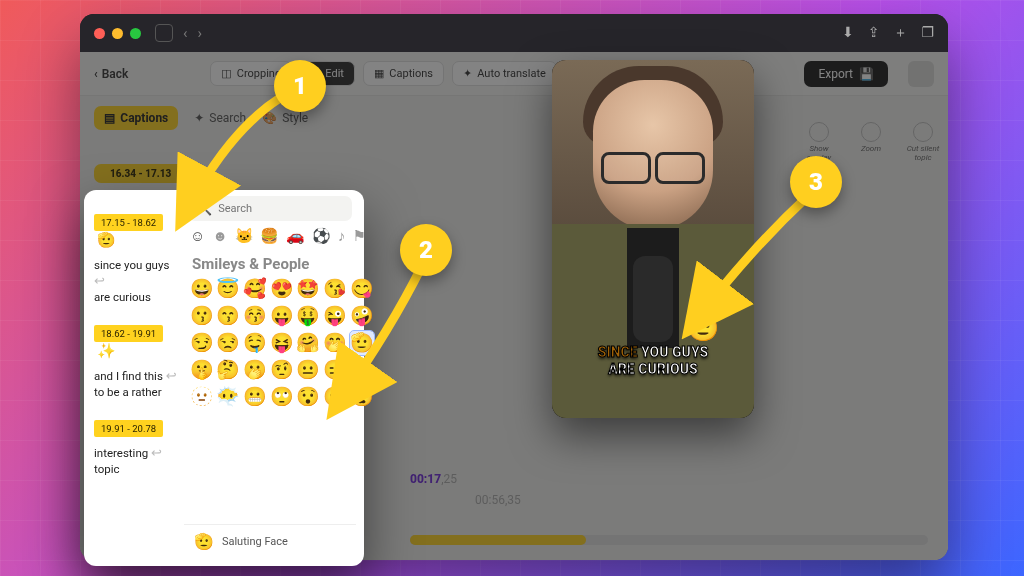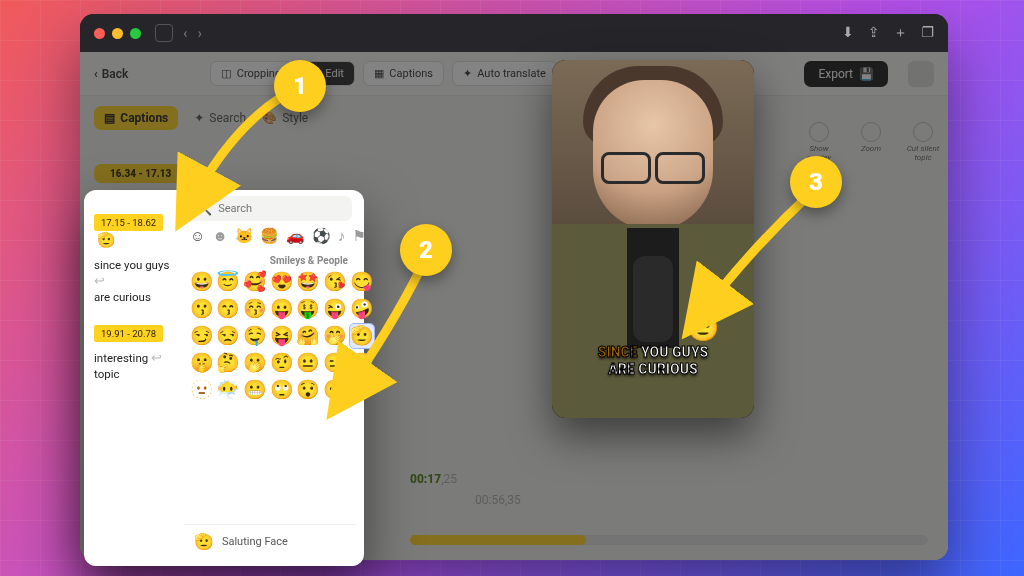--- a/index.html
+++ b/index.html
@@ -38,21 +38,21 @@
   
   .tabs{position:absolute;left:14px;top:54px;display:flex;gap:16px;font-size:12px;align-items:center;}
   .tab{display:flex;gap:5px;align-items:center;color:#555;}
   .tab.active{background:#ffd21f;padding:5px 10px;border-radius:7px;font-weight:700;color:#222;}
   
   .caps{position:absolute;left:14px;top:110px;width:260px;}
   .time-chip{display:inline-block;background:#ffd21f;border-radius:7px;padding:4px 16px;font-size:10px;font-weight:800;color:#2b2400;}
   
   .timeline{position:absolute;left:330px;right:20px;bottom:18px;height:70px;}
   .tl-times{font-size:12px;display:flex;gap:18px;}
-  .tl-big{font-weight:800;color:#4d7c0f;}
+  .tl-big{font-weight:800;color:#6d28d9;}
   .tl-sm{color:#aaa;margin-top:21px;}
   .tl-bar{height:10px;background:#ddd;border-radius:5px;margin-top:28px;position:relative;}
   .tl-fill{position:absolute;left:0;width:34%;top:0;bottom:0;background:#ffd21f;border-radius:5px;}
   
   .preview{position:absolute;z-index:20;left:552px;top:60px;width:202px;height:358px;border-radius:14px;background:#000;box-shadow:0 18px 40px rgba(0,0,0,.5);overflow:hidden;}
   .pv-bg{position:absolute;inset:0;background:linear-gradient(180deg,#7a6a56 0%,#524437 60%,#2b2620 100%);} 
   .pv-face{position:absolute;left:50%;top:20px;transform:translateX(-50%);width:120px;height:150px;border-radius:60px 60px 70px 70px;background:radial-gradient(circle at 50% 30%,#e7c6a8 0%,#caa183 55%,#7b5c45 100%);} 
   .pv-hair{position:absolute;left:50%;top:6px;transform:translateX(-50%);width:140px;height:80px;border-radius:70px 70px 30px 30px;background:#4a382c;}
   .pv-glasses{position:absolute;left:50%;top:92px;transform:translateX(-50%);width:104px;height:26px;}
   .pv-glasses:before,.pv-glasses:after{content:"";position:absolute;top:0;width:44px;height:26px;border:3px solid #2b2b2b;border-radius:8px;background:rgba(255,255,255,.05);} 
@@ -71,21 +71,21 @@
   .ed-line{font-size:11.5px;color:#222;margin-top:8px;line-height:16px;}
   .ed-ret{color:#bbb;font-size:13px;}
   .ed-block{margin-bottom:20px;}
   .picker{position:absolute;left:100px;top:2px;right:8px;bottom:8px;background:#fff;border-radius:8px;}
   .search{display:flex;align-items:center;gap:6px;background:#f3f3f1;border-radius:7px;padding:5px 8px;margin:4px 4px 6px 4px;}
   .search .mag{color:#999;font-size:13px;}
   .search input{border:none;background:transparent;outline:none;font-size:11px;flex:1;color:#555;}
   .search .sq{width:14px;height:14px;background:#ffd21f;border-radius:3px;}
   .cats{display:flex;gap:7px;padding:0 6px 6px 6px;color:#9a9a9a;font-size:15px;}
   .cats span:first-child{color:#444;}
-  .sect{font-size:10px;font-weight:700;color:#888;padding:4px 8px 2px 8px;text-align:right;}
+  .sect{font-size:15px;font-weight:700;color:#888;padding:4px 8px 2px 8px;}
   .egrid{display:grid;grid-template-columns:repeat(7,1fr);gap:3px;padding:2px 6px;font-size:19px;text-align:center;}
   .egrid span{line-height:24px;cursor:pointer;border-radius:4px;}
   .egrid span.sel{background:#dfe9ff;outline:1px solid #9bb8ff;}
   .pfoot{position:absolute;left:0;right:0;bottom:0;padding:7px 10px;border-top:1px solid #eee;display:flex;align-items:center;gap:8px;font-size:11px;color:#555;}
   
   .step{position:absolute;z-index:40;width:52px;height:52px;border-radius:50%;background:#ffcf1f;color:#fff;font-weight:900;font-size:24px;display:flex;align-items:center;justify-content:center;box-shadow:0 6px 14px rgba(0,0,0,.35);} 
   .arrow{position:absolute;z-index:39;}
   .arrow svg{overflow:visible;}
 </style>
 </head>
@@ -210,20 +210,21 @@
     <div class="pv-emoji">🫡</div>
     <div class="pv-cap">
       <span class="g">SINCE</span><span> YOU GUYS</span><br>
       <span>ARE CURIOUS</span>
     </div>
   </div>
 
   <div class="editor">
     <div class="ed-left" id="ed-left">
         <div class="ed-block"><span class="ed-chip">17.15 - 18.62</span><span class="ed-emo">🫡</span><div class="ed-line">since you guys <span class="ed-ret">↩</span><br>are curious</div></div>
+        <div class="ed-block"><span class="ed-chip">18.62 - 19.91</span><span class="ed-emo">✨</span><div class="ed-line">and I find this <span class="ed-ret">↩</span><br>to be a rather</div></div>
         <div class="ed-block"><span class="ed-chip">19.91 - 20.78</span><div class="ed-line">interesting <span class="ed-ret">↩</span><br>topic</div></div>
       </div>
     <div class="picker">
       <div class="search">
         <span class="mag">🔍</span>
         <input placeholder="Search" style="">
         <span class="sq"></span>
       </div>
       <div class="cats">
         <span>☺</span>

